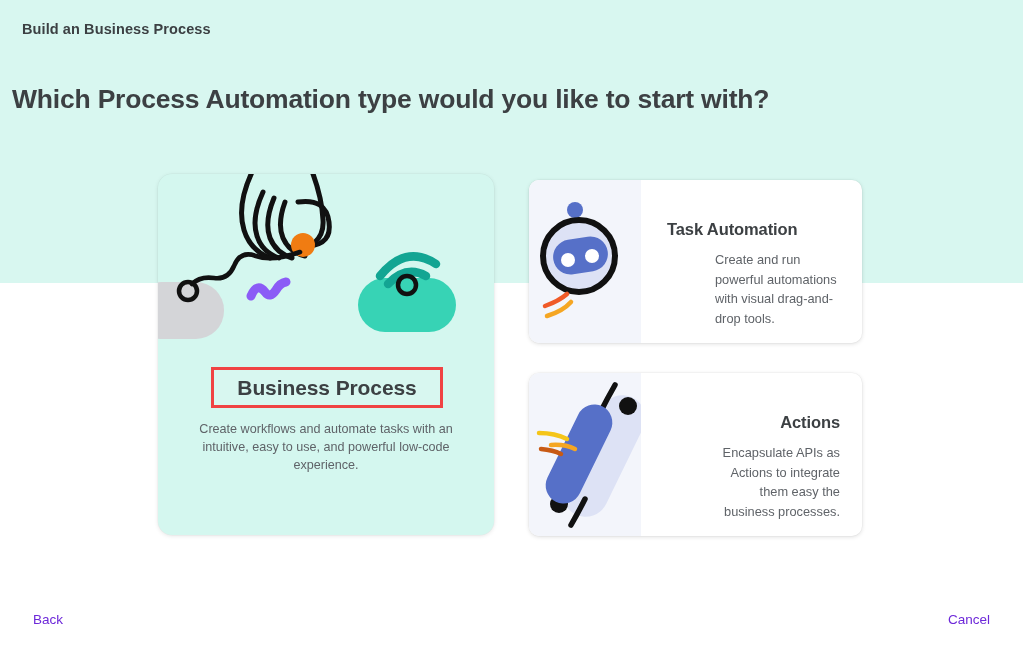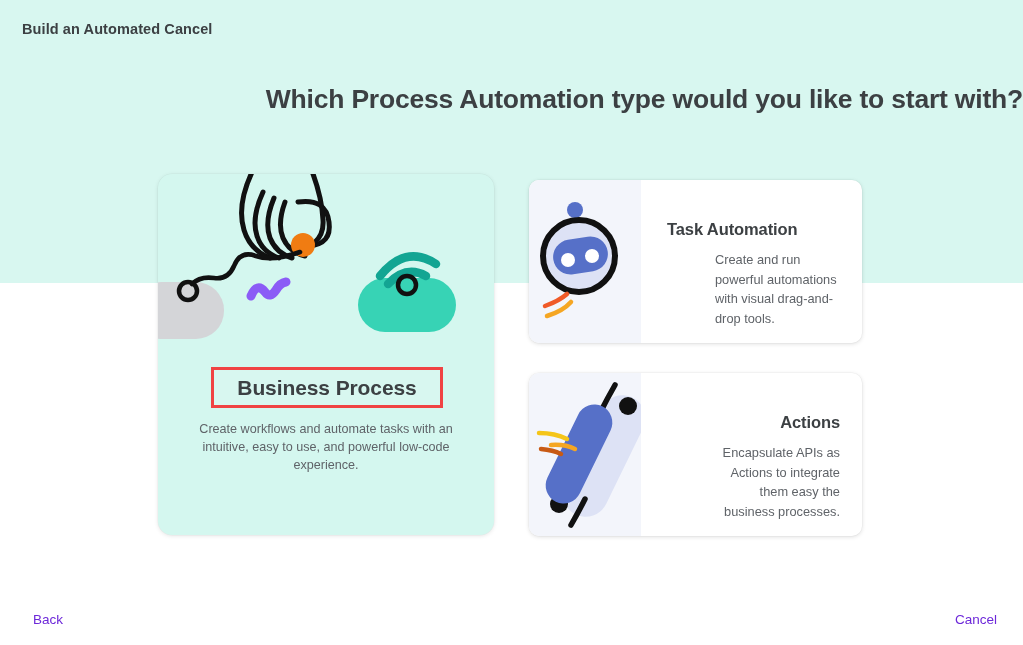--- a/index.html
+++ b/index.html
@@ -33,25 +33,26 @@
     font-weight: bold;
     color: #3c4043;
     letter-spacing: 0.1px;
   }
 
   
   #page-title {
     position: absolute;
     left: 0; top: 84px;
     width: 1023px;
-    text-align: right;
+    text-align: left;
     font-size: 26.5px;
     font-weight: bold;
     color: #3c4043;
     letter-spacing: -0.2px;
+    padding-left: 12px;
   }
 
   
   #card-business-process {
     position: absolute;
     left: 158px; top: 174px;
     width: 336px; height: 361px;
     background: #d4f7ef;
     border-radius: 14px;
     box-shadow: 0 1px 4px rgba(0,0,0,0.10), 0 0 0 0.5px rgba(0,0,0,0.04);
@@ -134,30 +135,30 @@
 
   
   .footer-link {
     position: absolute;
     top: 612px;
     font-size: 13.5px;
     color: #6d28d9;
     cursor: pointer;
   }
   #back-link { left: 33px; }
-  #cancel-link { right: 26px; margin-left: 39px; }
+  #cancel-link { right: 33px; margin-left: 39px; }
 
   svg { display: block; }
 </style>
 </head>
 <body>
 
 <div id="teal-band"></div>
 
-<div id="app-header">Build an Automated Cancel</div>
+<div id="app-header">Build an Business Process</div>
 
 <div id="page-title">Which Process Automation type would you like to start with?</div>
 
 <div id="card-business-process">
 
   <div id="bp-illustration">
     <svg width="336" height="180" viewBox="0 0 336 180">
 
       <rect x="-24" y="108" width="90" height="57" rx="28" fill="#d4d5d8"></rect>
 

